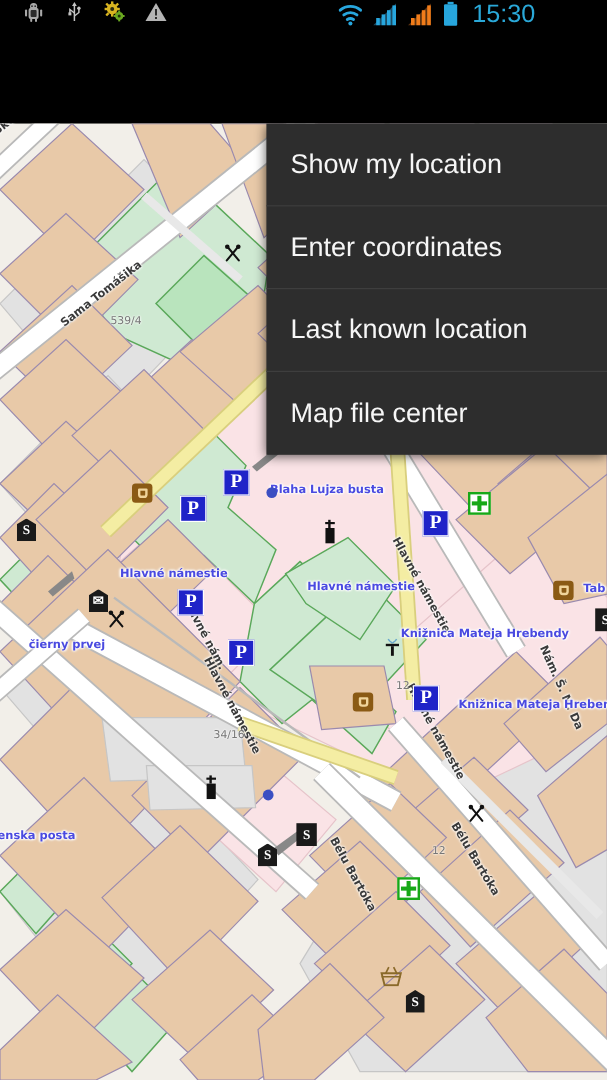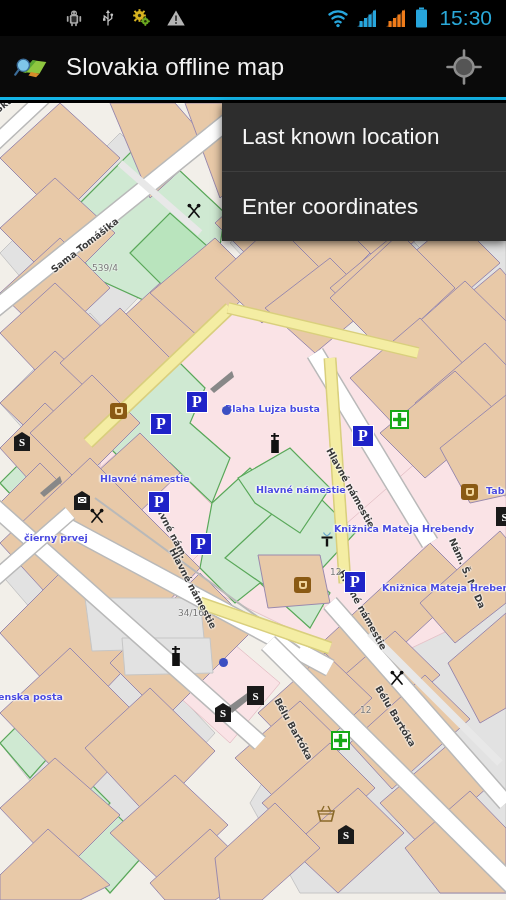--- a/index.html
+++ b/index.html
@@ -7,21 +7,21 @@
     width: 506px; height: 900px;
     background: #000;
     font-family: "Liberation Sans", sans-serif;
     overflow: hidden;
   }
   #app { position: relative; width: 506px; height: 900px; overflow: hidden; background:#000; }
 
   
   #statusbar {
     position: absolute; left:0; top:0; width:460px; height:36px;
-    background:#000; display:flex; align-items:center; padding:0 8px;margin-left:46px;
+    background:#000; display:flex; align-items:flex-start; padding:0 8px;
   }
   #statusbar .left { display:flex; align-items:center; gap:14px; padding-left:10px; }
   #statusbar .right { margin-left:auto; display:flex; align-items:center; gap:7px; padding-right:6px; }
   .sb-ico { width:20px; height:20px; display:block; }
   #clock { color:#2aa8d8; font-size:21px; letter-spacing:0px; font-weight:400; padding-left:4px;}
 
   
   #actionbar {
     position:absolute; left:0; top:36px; width:506px; height:64px;
     background:#0a0a0a; display:flex; align-items:center;
@@ -192,41 +192,20 @@
         </g>
       </svg>
       <svg width="13" height="22" viewBox="0 0 13 22">
         <rect x="4" y="0.5" width="5" height="2" fill="#27a6dd"></rect>
         <rect x="1" y="2.5" width="11" height="18" rx="1" fill="#27a6dd"></rect>
       </svg>
       <span id="clock">15:30</span>
     </div>
   </div>
 
-  <div id="actionbar">
-    <svg id="app-icon" viewBox="0 0 40 32">
-      <polygon points="10,22 22,8 38,10 30,24" fill="#8ec63f"></polygon>
-      <polygon points="10,22 22,8 26,9 14,23" fill="#5aa832"></polygon>
-      <polygon points="20,22 30,24 26,28 17,26" fill="#d68b2a"></polygon>
-      <circle cx="11" cy="14" r="7.2" fill="#7fc6e8" stroke="#3b6c98" stroke-width="1.6"></circle>
-      <path d="M5.5 19.5 L1.5 25" stroke="#3b6c98" stroke-width="2.6" stroke-linecap="round"></path>
-    </svg>
-    <div id="app-title">Slovakia offline map</div>
-    <div id="gps-btn">
-      <svg width="42" height="42" viewBox="0 0 42 42">
-        <circle cx="21" cy="21" r="9.5" fill="#555" stroke="#8d8d8d" stroke-width="2.4"></circle>
-        <g stroke="#8d8d8d" stroke-width="2.6" stroke-linecap="round">
-          <path d="M21 4.5 V11"></path>
-            <path d="M21 31 V37.5"></path>
-          <path d="M4.5 21 H11"></path>
-            <path d="M31 21 H37.5"></path>
-        </g>
-      </svg>
-    </div>
-  </div>
 
   <div id="map">
     <svg width="506" height="797" viewBox="0 0 506 797">
       <defs>
         <style>
           .bld { fill:#e8c9a8; stroke:#9a8aae; stroke-width:1; }
           .grey { fill:#e2e2e2; stroke:#c6c6c6; stroke-width:1; }
           .park { fill:#cfe9d2; stroke:#5aa85a; stroke-width:1.2; }
           .grass{ fill:#b9e4bd; stroke:#5aa85a; stroke-width:1.2; }
           .ped  { fill:#fae3e6; stroke:#e6c4ca; stroke-width:1; }
@@ -517,20 +496,26 @@
         <path d="M2 9 L18 9" stroke="#8a6a2a" stroke-width="1.2"></path>
       </svg>
     </div>
 
     <div class="poi" style="left:222px; top:303px; width:9px; height:9px; background:#3b4fc2; border-radius:50%;"></div>
     <div class="poi" style="left:219px; top:555px; width:9px; height:9px; background:#3b4fc2; border-radius:50%;"></div>
   </div>
 
   <div id="menu">
     <div class="menu-item">
-      <span>Last known location</span>
+      <span>Show my location</span>
     </div>
     <div class="menu-item">
       <span>Enter coordinates</span>
     </div>
+    <div class="menu-item">
+      <span>Last known location</span>
+    </div>
+    <div class="menu-item">
+      <span>Map file center</span>
+    </div>
   </div>
 
 </div>
 
 </body></html>

